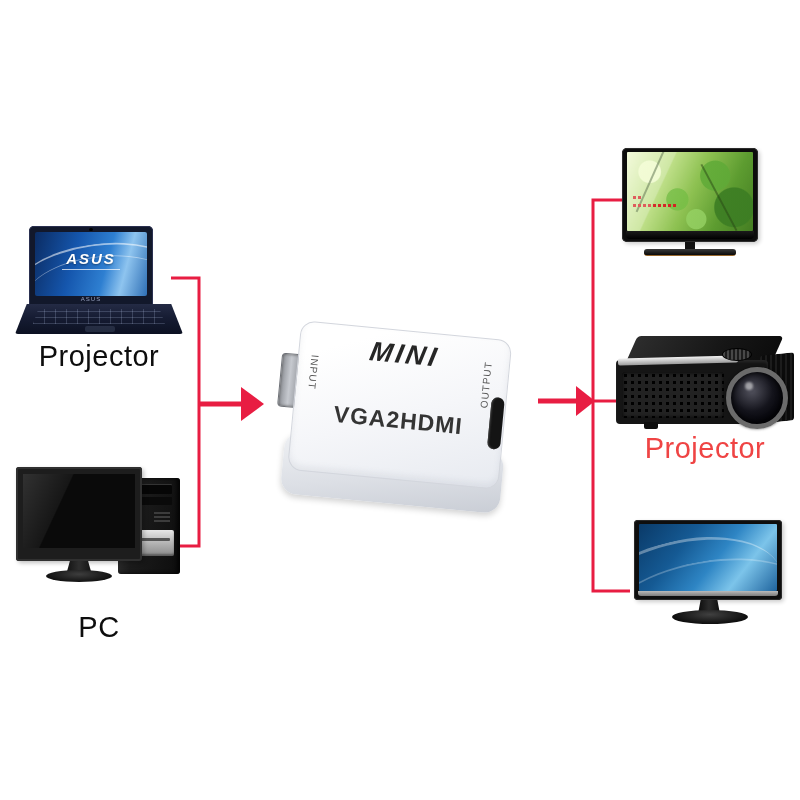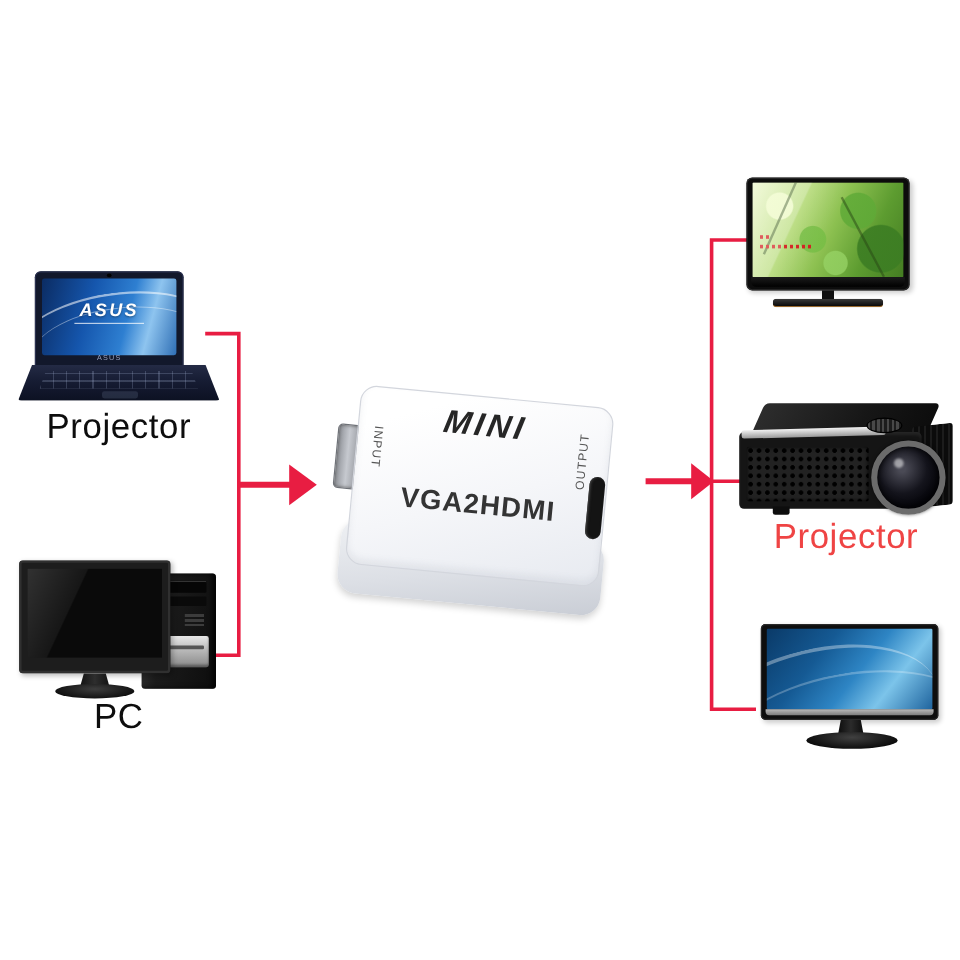--- a/index.html
+++ b/index.html
@@ -168,21 +168,21 @@
           <div class="abs pc-slot"></div>
         </div>
     </div>
     <div class="abs pc-mon">
       <div class="abs pc-scr"></div>
       <div class="abs pc-logo"></div>
     </div>
     <div class="abs pc-neck"></div>
     <div class="abs pc-base"></div>
   </div>
-  <div class="dev-label" style="left: 16px; top: 582px; width: 166px; color: rgb(13, 13, 13);">PC</div>
+  <div class="dev-label" style="left: 16px; top: 611px; width: 166px; color: rgb(13, 13, 13);">PC</div>
 
   <div class="abs cv">
     <div class="cv-rot">
       <div class="abs cv-lid"></div>
       <div class="abs cv-vga"></div>
       <div class="abs cv-face">
         <div class="abs cv-brand">MINI</div>
         <div class="abs cv-model">VGA2HDMI</div>
         <div class="abs cv-in">INPUT</div>
         <div class="abs cv-out">OUTPUT</div>

